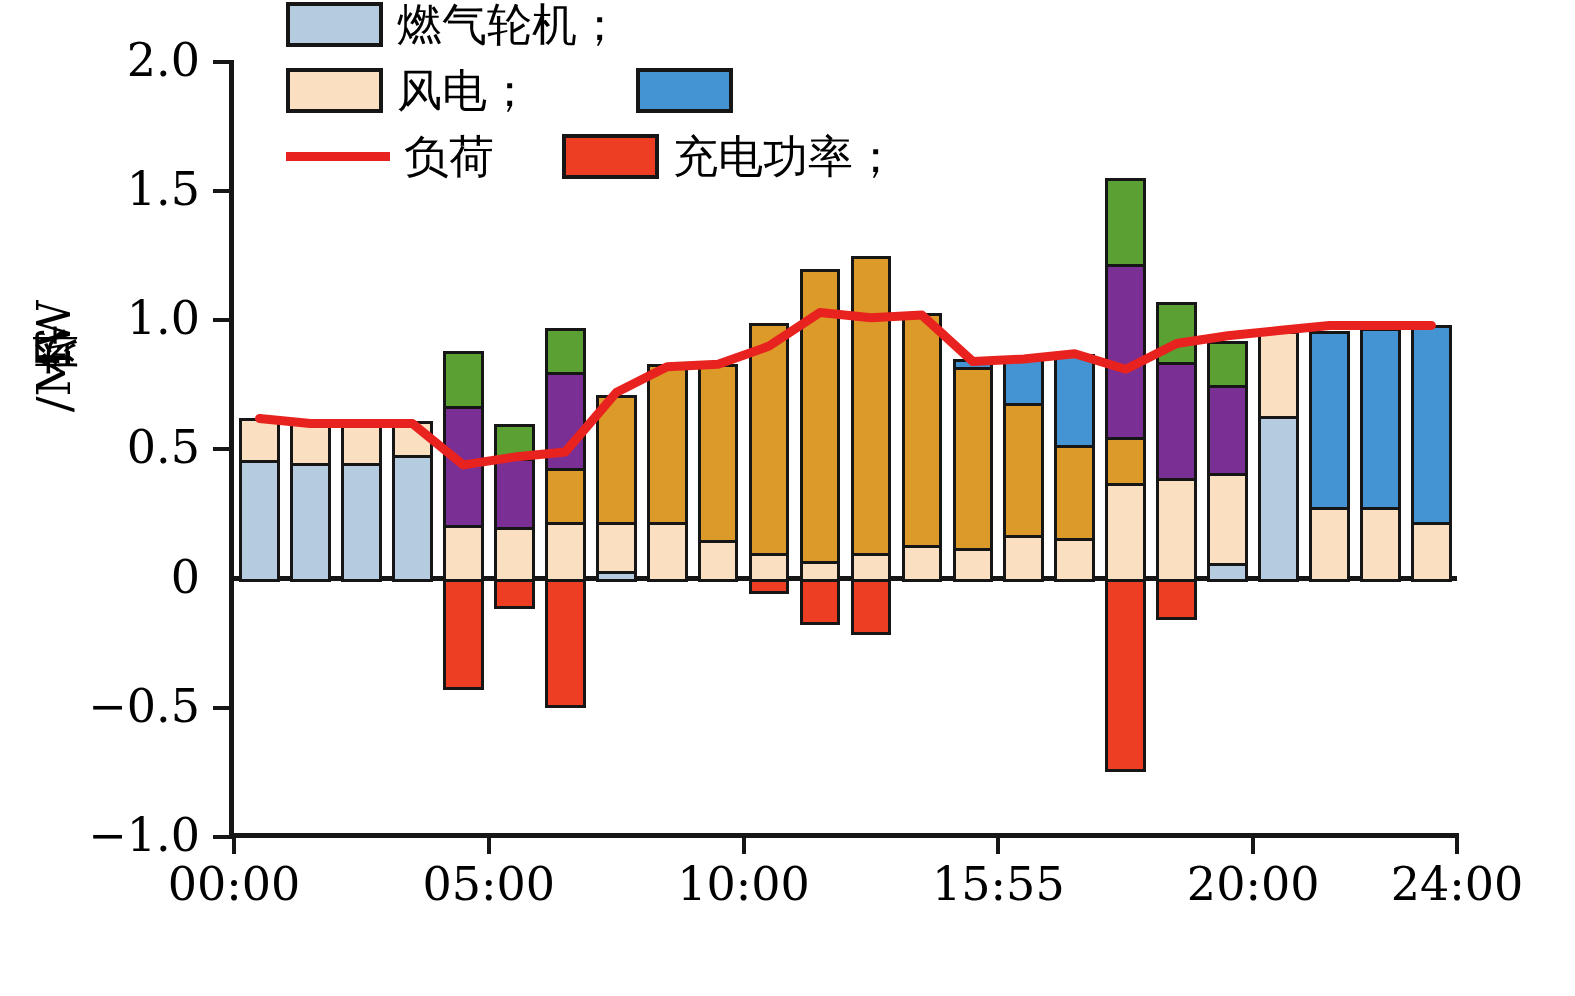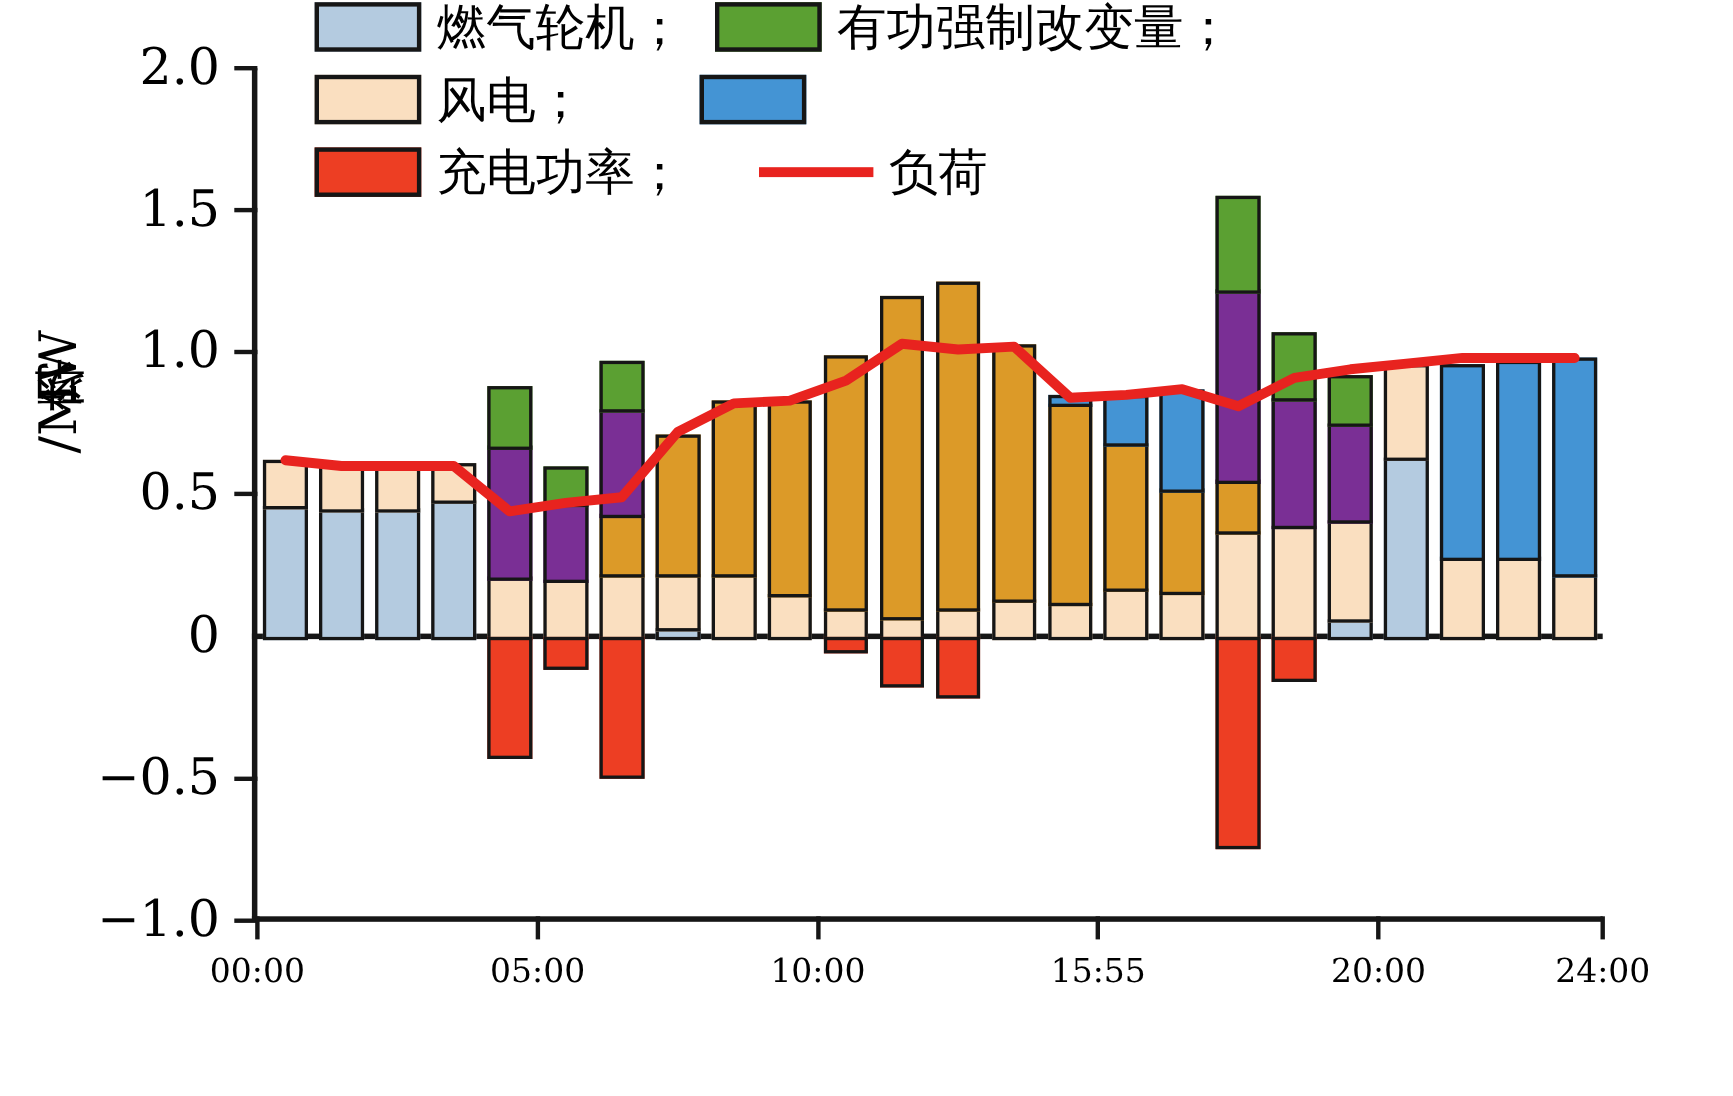--- a/index.html
+++ b/index.html
@@ -24,21 +24,21 @@
   .axis-y-line{position:absolute;left:229px;top:62px;width:5px;height:773px;background:#161616;}
   .axis-x-line{position:absolute;left:229px;top:833px;width:1228px;height:5px;background:#161616;}
   .zero-line{position:absolute;left:229px;top:576px;width:1228px;height:5px;background:#161616;}
   .ytick{position:absolute;left:213px;width:21px;height:4px;background:#161616;}
   .ytick-lab{position:absolute;right:0;font-size:46px;line-height:46px;text-align:right;
              font-family:"DejaVu Serif",serif;}
   .ylab-wrap{position:absolute;left:22px;top:300px;width:60px;}
   .ylab{font-size:47px;writing-mode:vertical-rl;transform:rotate(180deg);
         white-space:nowrap;font-family:"DejaVu Serif",serif;}
   .xtick{position:absolute;top:833px;width:4px;height:21px;background:#161616;}
-  .xtick-lab{position:absolute;top:860px;font-size:30px;line-height:48px;text-align:center;
+  .xtick-lab{position:absolute;top:860px;font-size:46px;line-height:48px;text-align:center;
              width:200px;font-family:"DejaVu Serif",serif;}
   .xlab{position:absolute;top:930px;left:0;width:1575px;text-align:center;
         font-size:47px;font-family:"DejaVu Serif",serif;}
 
   
   .bars{position:absolute;left:0;top:0;width:1575px;height:996px;}
   .bar{position:absolute;box-sizing:border-box;}
   .seg{position:absolute;box-sizing:border-box;border:3.5px solid #161616;}
 
   
@@ -48,42 +48,38 @@
 <body>
 
 <div id="root">
 
   <div class="legend">
     <div class="legend-row r1" style="gap: 28px;">
         <div class="lg-item">
           <div class="swatch" style="background: rgb(180, 203, 224);"></div>
           <span class="lg-text">燃气轮机；</span>
         </div>
-        <div class="lg-item">
-          <div class="swatch" style="background: rgb(91, 160, 50);"></div>
-          <span class="lg-text">有功强制改变量；</span>
-        </div>
       </div>
     <div class="legend-row r2" style="gap: 104px; padding-left: 0px;">
         <div class="lg-item">
           <div class="swatch" style="background: rgb(250, 223, 192);"></div>
           <span class="lg-text">风电；</span>
         </div>
         <div class="lg-item">
           <div class="swatch" style="background: rgb(68, 148, 212);"></div>
         </div>
       </div>
     <div class="legend-row r3" style="gap: 68px; padding-left: 0px;">
         <div class="lg-item">
+          <div class="lg-line" style="border-top-color: rgb(232, 35, 31);"></div>
+          <span class="lg-text">负荷</span>
+        </div>
+        <div class="lg-item">
           <div class="swatch" style="background: rgb(237, 62, 35);"></div>
           <span class="lg-text">充电功率；</span>
-        </div>
-        <div class="lg-item">
-          <div class="lg-line" style="border-top-color: rgb(232, 35, 31);"></div>
-          <span class="lg-text">负荷</span>
         </div>
       </div>
   </div>
 
   <div class="plot">
     <div class="axis-y-line"></div>
     <div class="axis-x-line"></div>
     <div class="zero-line"></div>
     <div id="yticks">
         <div class="ytick" style="top: 60px;"></div>

